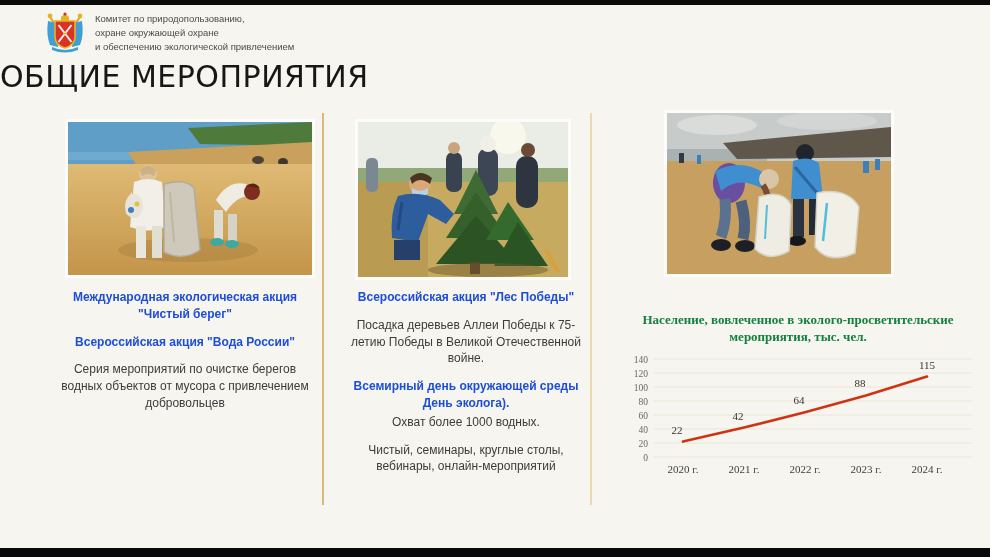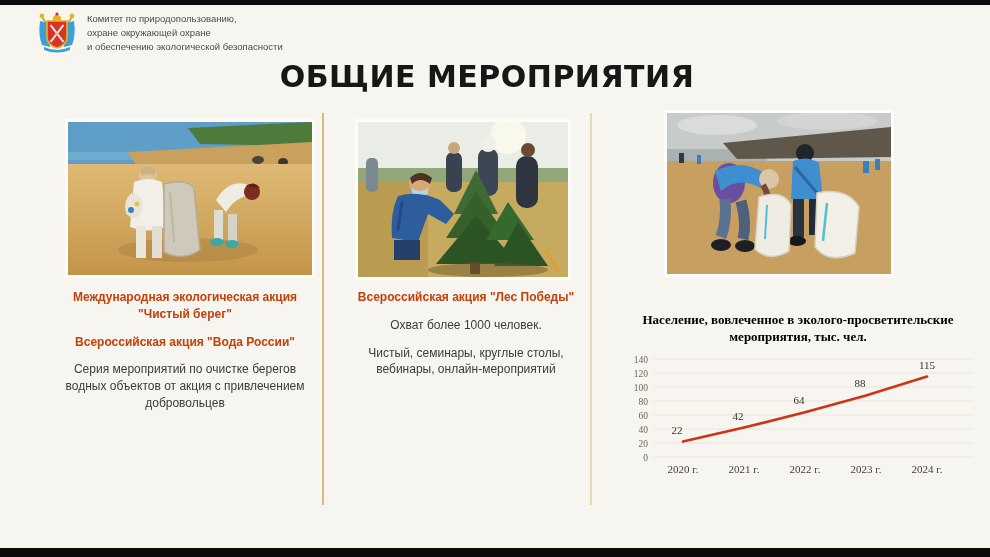--- a/index.html
+++ b/index.html
@@ -3,52 +3,52 @@
 <meta charset="utf-8">
 <style>
   html,body{margin:0;padding:0;background:#000;}
   #slide{position:relative;width:990px;height:557px;background:#f7f5ef;overflow:hidden;
          font-family:"Liberation Sans",sans-serif;color:#3c3c3c;}
   .bar{position:absolute;left:0;right:0;background:#0a0a0a;}
   .bar.top{top:0;height:5px;}
   .bar.bottom{bottom:0;height:9px;}
 
   
-  .header{position:absolute;top:9px;left:36px;display:flex;align-items:center;gap:9px;}
+  .header{position:absolute;top:9px;left:44px;display:flex;align-items:center;gap:9px;}
   .org-name{font-size:9.5px;line-height:1.5;color:#4b4b4b;}
 
   
-  .slide-title{position:absolute;top:59px;left:0;right:16px;text-align:center;
-    font-family:"DejaVu Sans",sans-serif;font-weight:700;font-size:30px;
+  .slide-title{position:absolute;top:59px;left:0;right:16px;text-align:left;
+    font-family:"DejaVu Sans",sans-serif;font-weight:400;font-size:30px;
     letter-spacing:.5px;color:#171717;}
 
   
   .divider{position:absolute;top:113px;height:392px;width:2px;}
   .divider.d1{left:322px;background:#d8ba7e;}
   .divider.d2{left:590px;background:#e8d9ae;}
 
   
   .photo{position:absolute;background:#fdfcfa;padding:3px;box-sizing:border-box;}
   .photo svg{display:block;}
   .photo.p1{left:65px;top:119px;width:250px;height:159px;}
   .photo.p2{left:355px;top:119px;width:216px;height:161px;}
   .photo.p3{left:664px;top:110px;width:230px;height:167px;}
 
   
   .text-col{position:absolute;text-align:center;font-size:12px;line-height:1.4;}
   .text-col.c1{left:56px;top:289px;width:258px;}
   .text-col.c2{left:344px;top:289px;width:244px;}
   .block{margin:0 0 11px 0;white-space:pre-line;}
-  .block.bold{font-weight:bold;color:#c2410c;}
+  .block.bold{font-weight:bold;color:#1d4ed8;}
   .block.tight{margin-bottom:2px;}
 
   
   .chart{position:absolute;left:612px;top:312px;width:372px;}
   .chart-title{font-family:"Liberation Serif",serif;font-weight:bold;font-size:13px;
-    line-height:1.3;color:#000000;text-align:center;max-width:330px;margin:0 auto 5px auto;}
+    line-height:1.3;color:#15803d;text-align:center;max-width:330px;margin:0 auto 5px auto;}
   .ytick,.xtick,.dlabel{font-family:"Liberation Serif",serif;}
 </style>
 </head>
 <body>
 
 <div id="slide">
   <div class="bar top"></div>
 
   <div class="header">
     <span>
@@ -69,21 +69,21 @@
         <path d="M11,12 H31 V28 Q31,36 21,39 Q11,36 11,28 Z" fill="#d93327" stroke="#e8b322" stroke-width="1.6"></path>
 
         <line x1="14.5" y1="16" x2="27.5" y2="33" stroke="#f3f1ea" stroke-width="2"></line>
         <line x1="27.5" y1="16" x2="14.5" y2="33" stroke="#f3f1ea" stroke-width="2"></line>
         <line x1="19" y1="24.5" x2="23" y2="24.5" stroke="#e8b322" stroke-width="1.6"></line>
       </svg>
     </span>
     <div class="org-name">
       <div>Комитет по природопользованию,</div>
       <div>охране окружающей охране</div>
-      <div>и обеспечению экологической безопасности</div>
+      <div>и обеспечению экологической привлечением</div>
     </div>
   </div>
 
   <div class="slide-title">ОБЩИЕ МЕРОПРИЯТИЯ</div>
 
   <div class="divider d1"></div>
   <div class="divider d2"></div>
 
   <div class="photo p1">
     <svg width="244" height="153" viewBox="0 0 244 153">
@@ -208,26 +208,29 @@
         <path d="M160,90 L156,128" stroke="#4fc0d8" stroke-width="2.5" fill="none"></path>
         <path d="M100,92 L98,126" stroke="#4fc0d8" stroke-width="2" fill="none"></path>
       </g>
     </svg>
   </div>
 
   <div class="text-col c1">
     <p class="block bold">Международная экологическая акция
 "Чистый берег"</p>
     <p class="block bold">Всероссийская акция "Вода России"</p>
-    <p class="block">Серия мероприятий по очистке берегов водных объектов от акция с привлечением добровольцев</p>
+    <p class="block">Серия мероприятий по очистке берегов водных объектов от мусора с привлечением добровольцев</p>
   </div>
 
   <div class="text-col c2">
     <p class="block bold">Всероссийская акция "Лес Победы"</p>
-    <p class="block">Охват более 1000 человек.</p>
+    <p class="block">Посадка деревьев Аллеи Победы к 75-летию Победы в Великой Отечественной войне.</p>
+    <p class="block bold tight">Всемирный день окружающей среды
+День эколога).</p>
+    <p class="block">Охват более 1000 водных.</p>
     <p class="block">Чистый, семинары, круглые столы,
 вебинары, онлайн-мероприятий</p>
   </div>
 
   <div class="chart">
     <div class="chart-title">Население, вовлеченное в эколого-просветительские мероприятия, тыс. чел.</div>
     <svg id="chart-svg" width="366" height="130" viewBox="0 0 366 130">
         <line x1="42" y1="106" x2="360" y2="106" stroke="#eae5d8" stroke-width="1"></line>
         <text x="36" y="109.5" text-anchor="end" font-size="9.5" fill="#6d675c" class="ytick">0</text>
         <line x1="42" y1="92" x2="360" y2="92" stroke="#eae5d8" stroke-width="1"></line>

